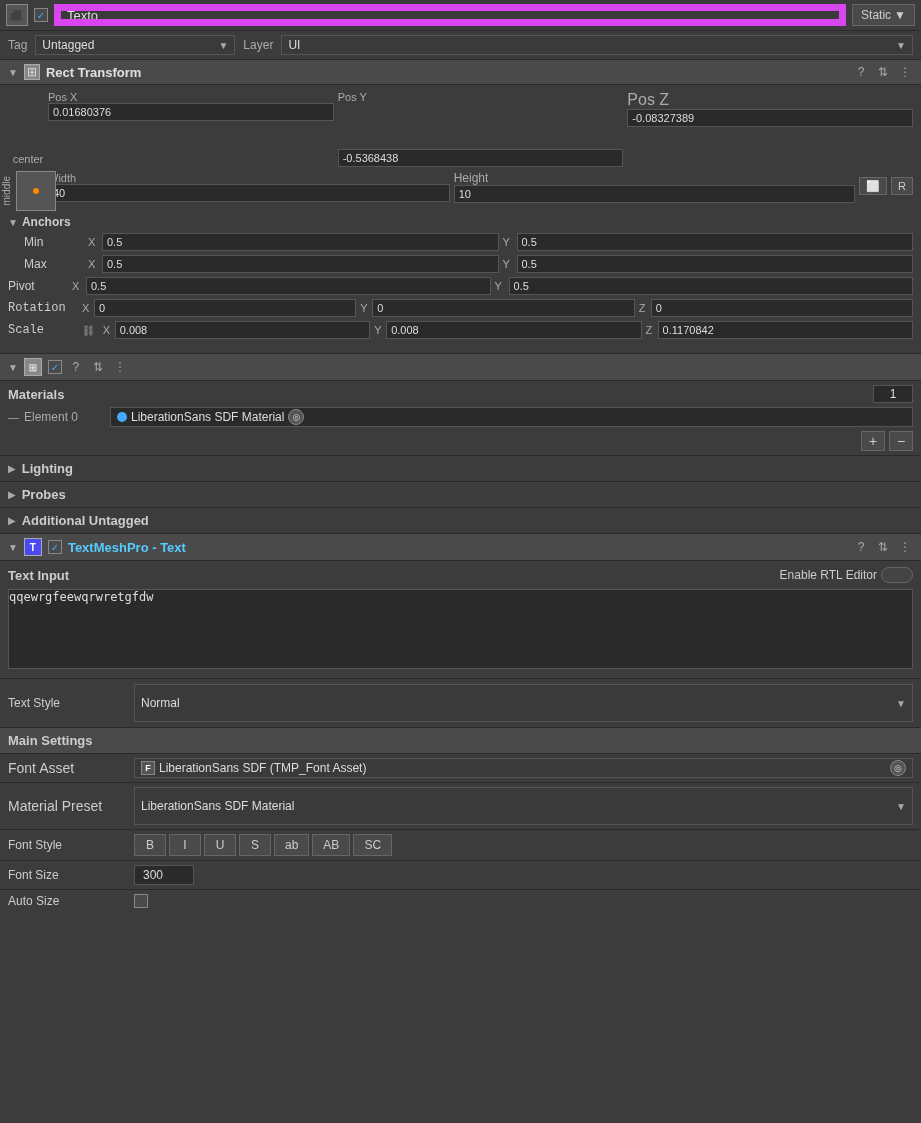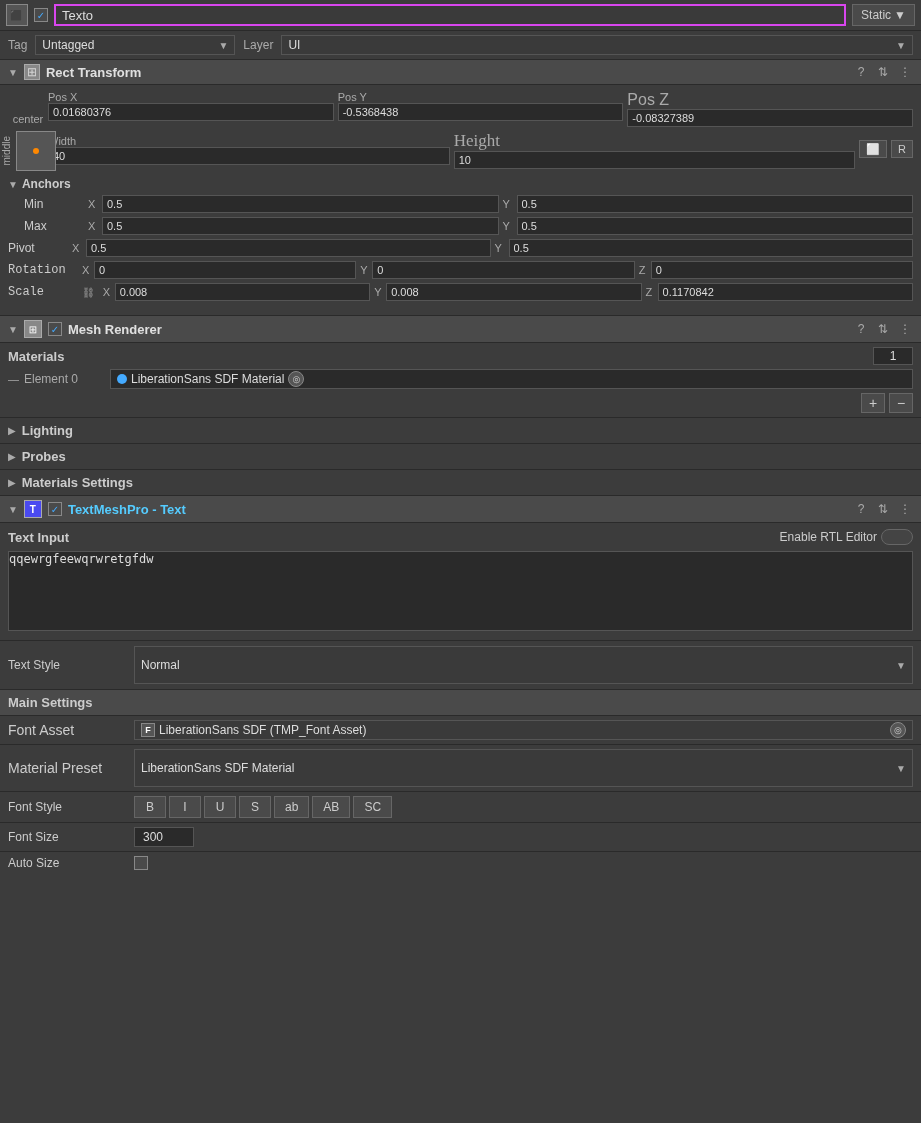--- a/index.html
+++ b/index.html
@@ -32,21 +32,21 @@
     .check-box {
       width: 14px; height: 14px;
       background: #4a4a4a;
       border: 1px solid #888;
       display: flex; align-items: center; justify-content: center;
       font-size: 10px; color: #4af;
     }
     .name-input {
       flex: 1;
       background: #3a3a3a;
-      border: 2px solid #d946ef;
+      border: 7px solid #d946ef;
       color: #ddd;
       font-size: 13px;
       padding: 2px 6px;
       height: 22px;
     }
     .static-btn {
       display: flex; align-items: center; gap: 3px;
       background: #4a4a4a;
       border: 1px solid #666;
       padding: 2px 8px;
@@ -465,21 +465,21 @@
     <div style="width:40px; display:flex; align-items:flex-end; justify-content:center; padding-bottom:2px;">
       <span style="font-size:11px;color:#aaa;">center</span>
     </div>
     <div style="flex:1; display:flex; gap:4px;">
       <div style="flex:1;">
         <div style="font-size:11px;color:#aaa;">Pos X</div>
         <input class="pos-val" style="width: 100%;" type="text" value="0.01680376">
       </div>
       <div style="flex:1;">
         <div style="font-size:11px;color:#aaa;">Pos Y</div>
-        <input class="pos-val" style="width: 100%;" type="text" value="-0.5368438">
+        <input class="pos-val" style="width: 100%; margin-top: 46px;" type="text" value="-0.5368438">
       </div>
       <div style="flex:1;">
         <div style="font-size:16px;color:#aaa;">Pos Z</div>
         <input class="pos-val" style="width: 100%;" type="text" value="-0.08327389">
       </div>
     </div>
   </div>
 
   <div class="transform-grid">
     <div class="anchor-icon-area">
@@ -490,21 +490,21 @@
         </div>
       </div>
     </div>
     <div class="fields-area">
       <div class="wh-row">
         <div class="wh-item">
           <div style="font-size:11px;color:#aaa;">Width</div>
           <input class="pos-val" style="width: 100%;" type="text" value="40">
         </div>
         <div class="wh-item">
-          <div style="font-size:17px;color:#aaa;font-family:Liberation Serif, serif;">Height</div>
+          <div style="font-size:12px;color:#aaa;">Height</div>
           <input class="pos-val" style="width: 100%;" type="text" value="10">
         </div>
         <div style="display:flex;gap:4px;align-items:flex-end;padding-bottom:2px;">
           <button class="small-btn">⬜</button>
           <button class="small-btn">R</button>
         </div>
       </div>
     </div>
   </div>
 
@@ -582,21 +582,20 @@
     </div>
   </div>
 </div>
 
 <div class="comp-header">
   <span class="chevron">▼</span>
   <div class="comp-icon">⊞</div>
   <div class="check-box">
     <span>✓</span>
   </div>
-  <span class="comp-title">Mesh Renderer</span>
   <div class="section-icons">
     <span class="icon-btn">?</span>
     <span class="icon-btn">⇅</span>
     <span class="icon-btn">⋮</span>
   </div>
 </div>
 
 <div class="materials-section">
   <div class="mat-header-row">
     <span class="mat-title">Materials</span>
@@ -622,21 +621,21 @@
   <span class="label">Lighting</span>
 </div>
 
 <div class="collapsible-row">
   <span class="triangle">▶</span>
   <span class="label">Probes</span>
 </div>
 
 <div class="collapsible-row">
   <span class="triangle">▶</span>
-  <span class="label">Materials Settings</span>
+  <span class="label">Additional Untagged</span>
 </div>
 
 <div class="tmp-header">
   <span class="chevron">▼</span>
   <div class="tmp-icon">T</div>
   <div class="check-box">
     <span>✓</span>
   </div>
   <span class="comp-title" style="color:#5cf;">TextMeshPro - Text</span>
   <div class="section-icons">

